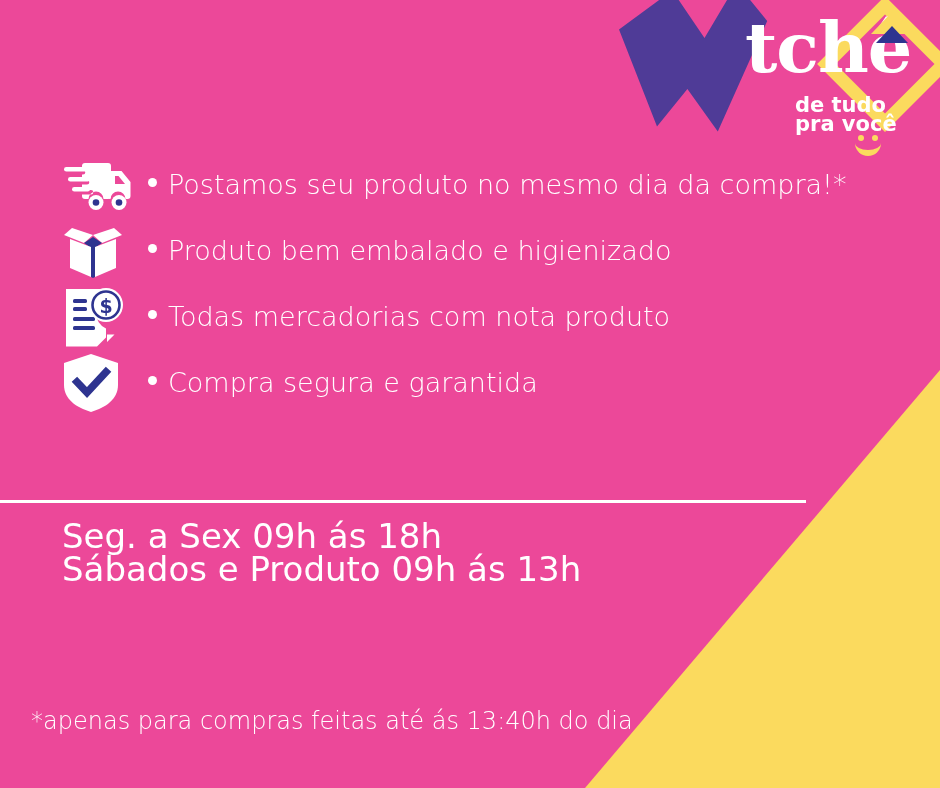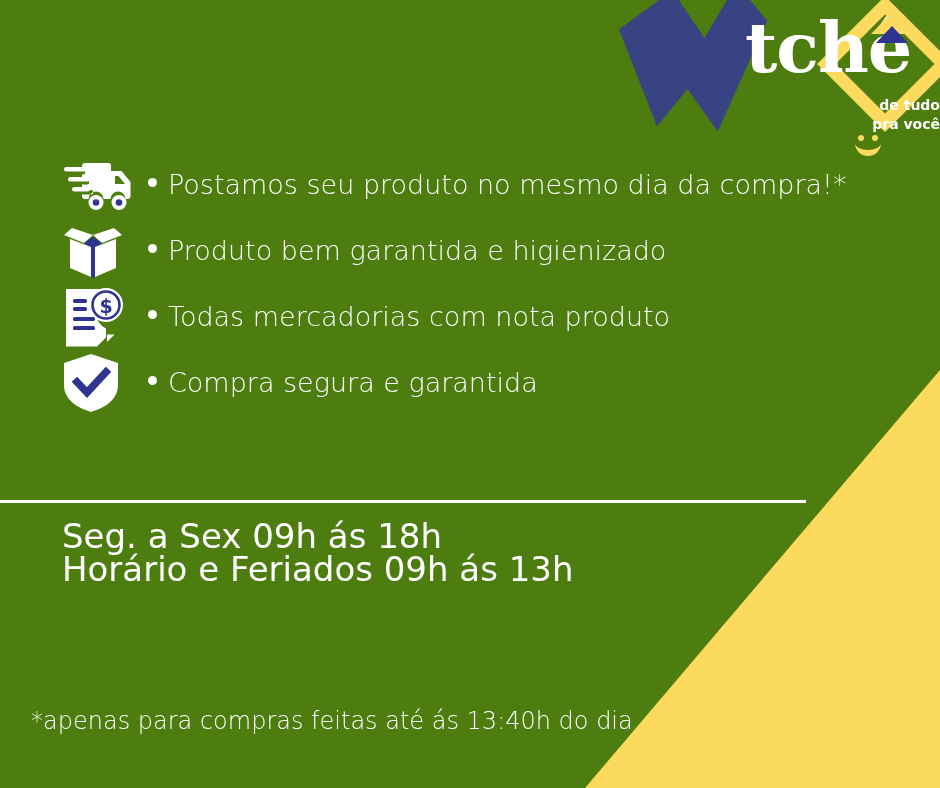--- a/index.html
+++ b/index.html
@@ -5,21 +5,21 @@
   html, body {
     margin: 0;
     padding: 0;
     background: #ffffff;
   }
   #banner {
     position: relative;
     width: 940px;
     height: 788px;
     overflow: hidden;
-    background: #4d7c0f;
+    background: #ec4899;
     font-family: "DejaVu Sans", "Liberation Sans", sans-serif;
     -webkit-font-smoothing: antialiased;
   }
 
   
   .watermark {
     position: absolute;
     left: 600px;
     top: -30px;
     width: 190px;
@@ -92,24 +92,24 @@
     height: 0;
     border-left: 16px solid transparent;
     border-right: 16px solid transparent;
     border-bottom: 17px solid #2e3490;
   }
   .logo-tagline {
     position: absolute;
     left: 50px;
     top: 92px;
     width: 145px;
-    text-align: right;
+    text-align: left;
     font-family: "DejaVu Sans", "Liberation Sans", sans-serif;
     font-weight: bold;
-    font-size: 14px;
+    font-size: 21px;
     line-height: 19px;
     color: #ffffff;
   }
   .smiley {
     position: absolute;
     left: 103px;
     top: 131px;
     width: 40px;
     height: 18px;
   }
@@ -267,21 +267,21 @@
           <path d="M31 12 L10 5 L2 12 L22 20 Z"></path>
           <path d="M31 12 L52 5 L60 12 L40 20 Z"></path>
           <path d="M22 20 L31 14 L40 20 L31 26 Z" fill="#2e3490"></path>
           <path d="M8 16 L29 24 L29 54 L8 45 Z"></path>
           <path d="M54 16 L33 24 L33 54 L54 45 Z"></path>
           <path d="M29 24 L31 23 L33 24 L33 54 L31 55 L29 54 Z" fill="#2e3490"></path>
         </svg>
       </div>
       <div class="feature-text">
         <span class="feature-bullet"></span>
-        <span>Produto bem garantida e higienizado</span>
+        <span>Produto bem embalado e higienizado</span>
       </div>
     </div>
 
     <div class="feature-row">
       <div class="feature-icon">
         <svg width="62" height="60" viewBox="0 0 62 60" fill="#ffffff" aria-hidden="true">
           <path d="M4 2 h40 v8.5 a17 17 0 0 0 -10 15.5 a17 17 0 0 0 10 15.5 v9 l-9 9 h-31 z M45 55 l7.5 -7.5 h-7.5 z"></path>
           <rect x="4" y="2" width="40" height="53" fill="none" stroke="#2e3490" stroke-width="0"></rect>
           <rect x="11" y="12" width="14" height="4" rx="1.6" fill="#2e3490"></rect>
           <rect x="11" y="20" width="14" height="4" rx="1.6" fill="#2e3490"></rect>
@@ -310,18 +310,18 @@
         <span>Compra segura e garantida</span>
       </div>
     </div>
 
   </div>
 
   <div class="divider"></div>
 
   <div class="hours">
     <div class="hours-line">Seg. a Sex 09h ás 18h</div>
-    <div class="hours-line">Horário e Feriados 09h ás 13h</div>
+    <div class="hours-line">Sábados e Produto 09h ás 13h</div>
   </div>
 
   <div class="footnote">*apenas para compras feitas até ás 13:40h do dia</div>
 
 </div>
 
 </body></html>

